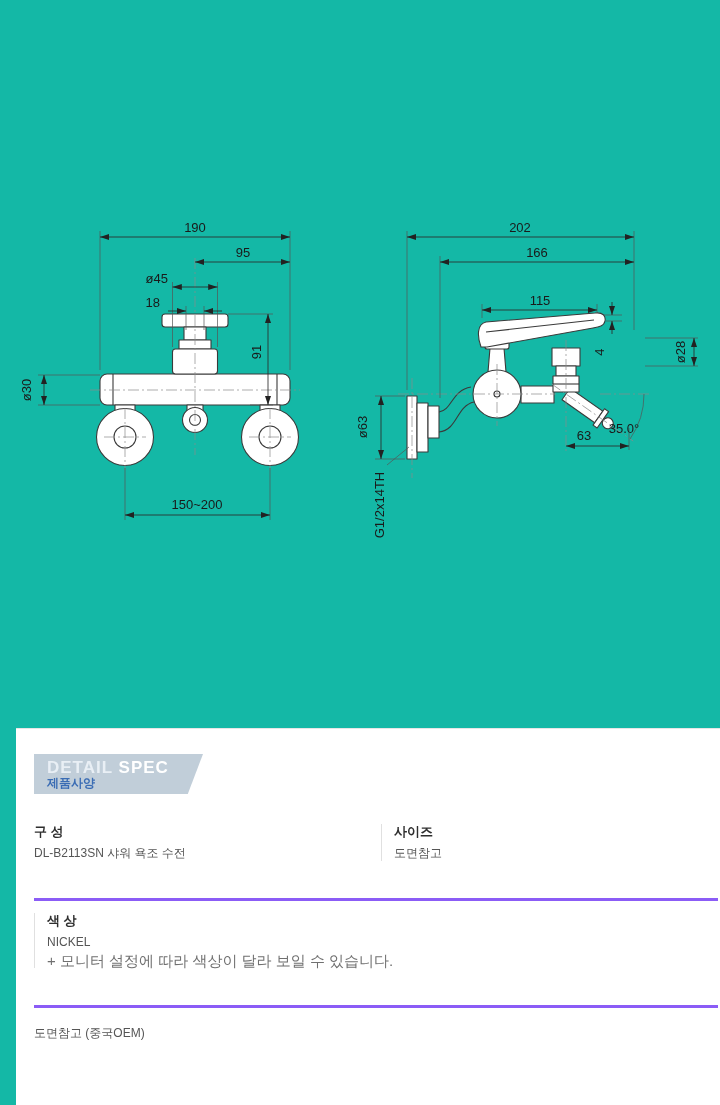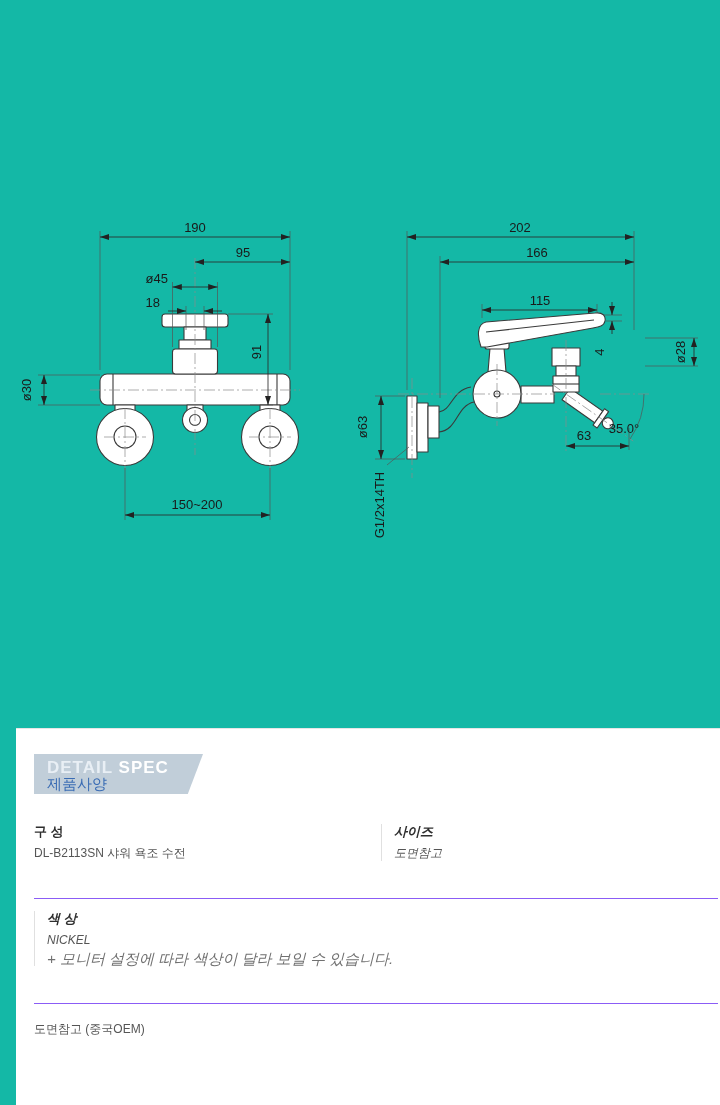--- a/index.html
+++ b/index.html
@@ -17,27 +17,27 @@
   .ext line, .ext path { stroke:#555; stroke-width:0.7; fill:none; }
   .dim line { stroke:#2b2b2b; stroke-width:0.85; fill:none; }
 
   
   .spec-section { position:absolute; top:728px; left:16px; width:720px; height:377px; border-top:1px solid #e6e6e6; background:#fff; }
   .spec-header { margin:25px 0 0 18px; width:169px; height:40px; background:#c1ced9;
                  clip-path:polygon(0 0,100% 0,91% 100%,0 100%); padding:5px 0 0 13px; }
   .spec-title { font-size:17px; font-weight:bold; letter-spacing:1px; line-height:18px; }
   .t-detail { color:#e9eff5; }
   .t-spec { color:#ffffff; }
-  .spec-subtitle { font-size:15px; font-weight:normal; color:#3a6cb4; line-height:13px; }
+  .spec-subtitle { font-size:12px; font-weight:bold; color:#3a6cb4; line-height:13px; }
 
   .spec-table { margin:18px 18px 0 18px; }
-  .spec-row { display:flex; border-bottom:1px solid #8b5cf6; padding:12px 0 37px 0; }
+  .spec-row { display:flex; border-bottom:3px solid #8b5cf6; padding:12px 0 37px 0; }
   .spec-row.last { border-bottom:none; padding-bottom:20px; }
   .cell.left { flex:0 0 347px; }
-  .cell.right { flex:1; padding-left:12px;font-style:italic; }
+  .cell.right { flex:1; padding-left:12px; }
   .cell.right.divided { border-left:1px solid #e0e0e0; }
   .label { font-size:13px; font-weight:bold; color:#2e2e2e; line-height:16px; }
   .value { font-size:12px; color:#555; line-height:15px; margin-top:6px; }
   .note  { font-size:15px; color:#707070; line-height:14px; margin-top:4px; }
 </style>
 </head>
 <body>
 
 <div class="page">
 

